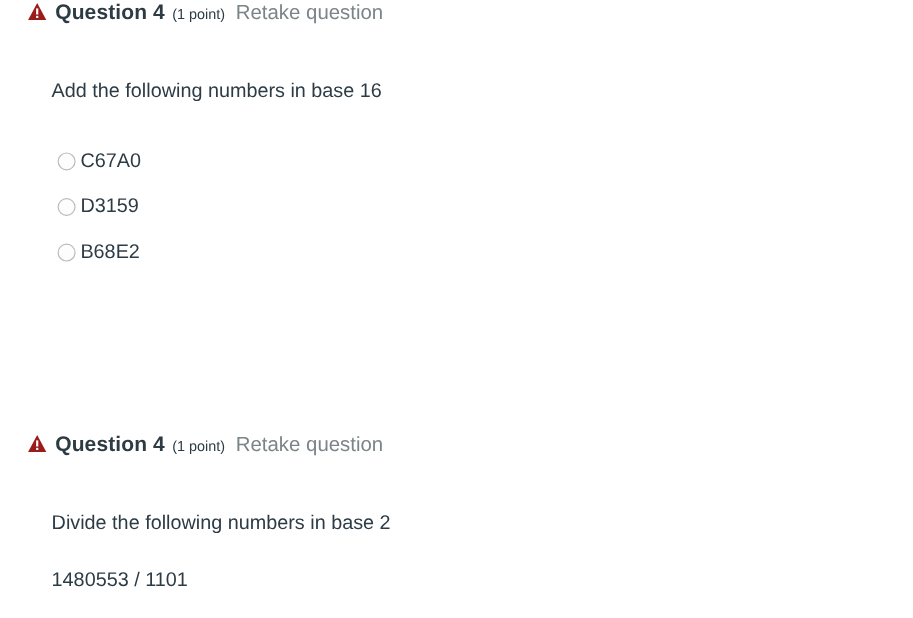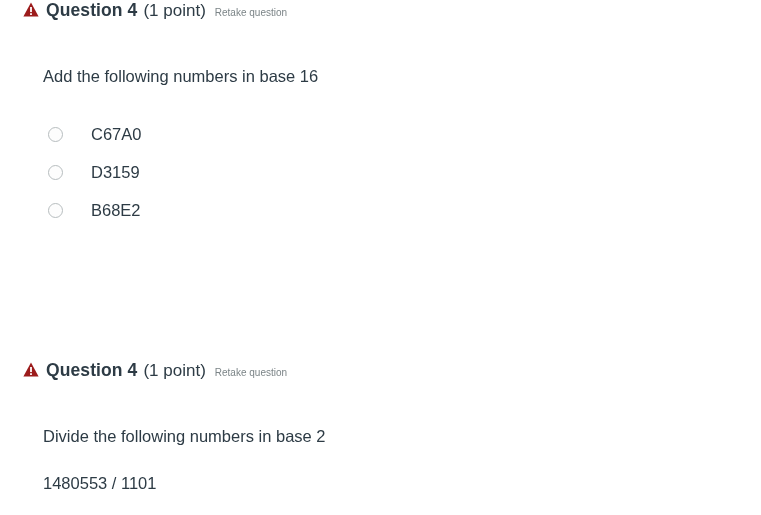--- a/index.html
+++ b/index.html
@@ -51,29 +51,29 @@
 
   .question-title {
     font-size: 17.5px;
     font-weight: bold;
     color: #2d3b45;
     letter-spacing: 0.1px;
     white-space: nowrap;
   }
 
   .question-points {
-    font-size: 17px;
+    font-size: 12px;
     font-weight: normal;
     color: #2d3b45;
     margin-left: 6px;
     white-space: nowrap;
   }
 
   .retake-link {
-    font-size: 10px;
+    font-size: 17px;
     font-weight: normal;
     color: #7b8487;
     margin-left: 9px;
     white-space: nowrap;
     cursor: pointer;
     text-decoration: none;
   }
 
   
   .question-body {
@@ -114,21 +114,21 @@
     border: 1px solid #b7bdbf;
     border-radius: 50%;
     background: #fdfdfd;
     flex: 0 0 auto;
     box-sizing: border-box;
   }
 
   .answer-label {
     font-size: 16.5px;
     color: #2d3b45;
-    margin-left: 28px;
+    margin-left: 4px;
     line-height: 20px;
     white-space: nowrap;
   }
 </style>
 </head>
 <body>
 
 <div class="quiz-page">
 
   <div class="question-block" id="question-4">

